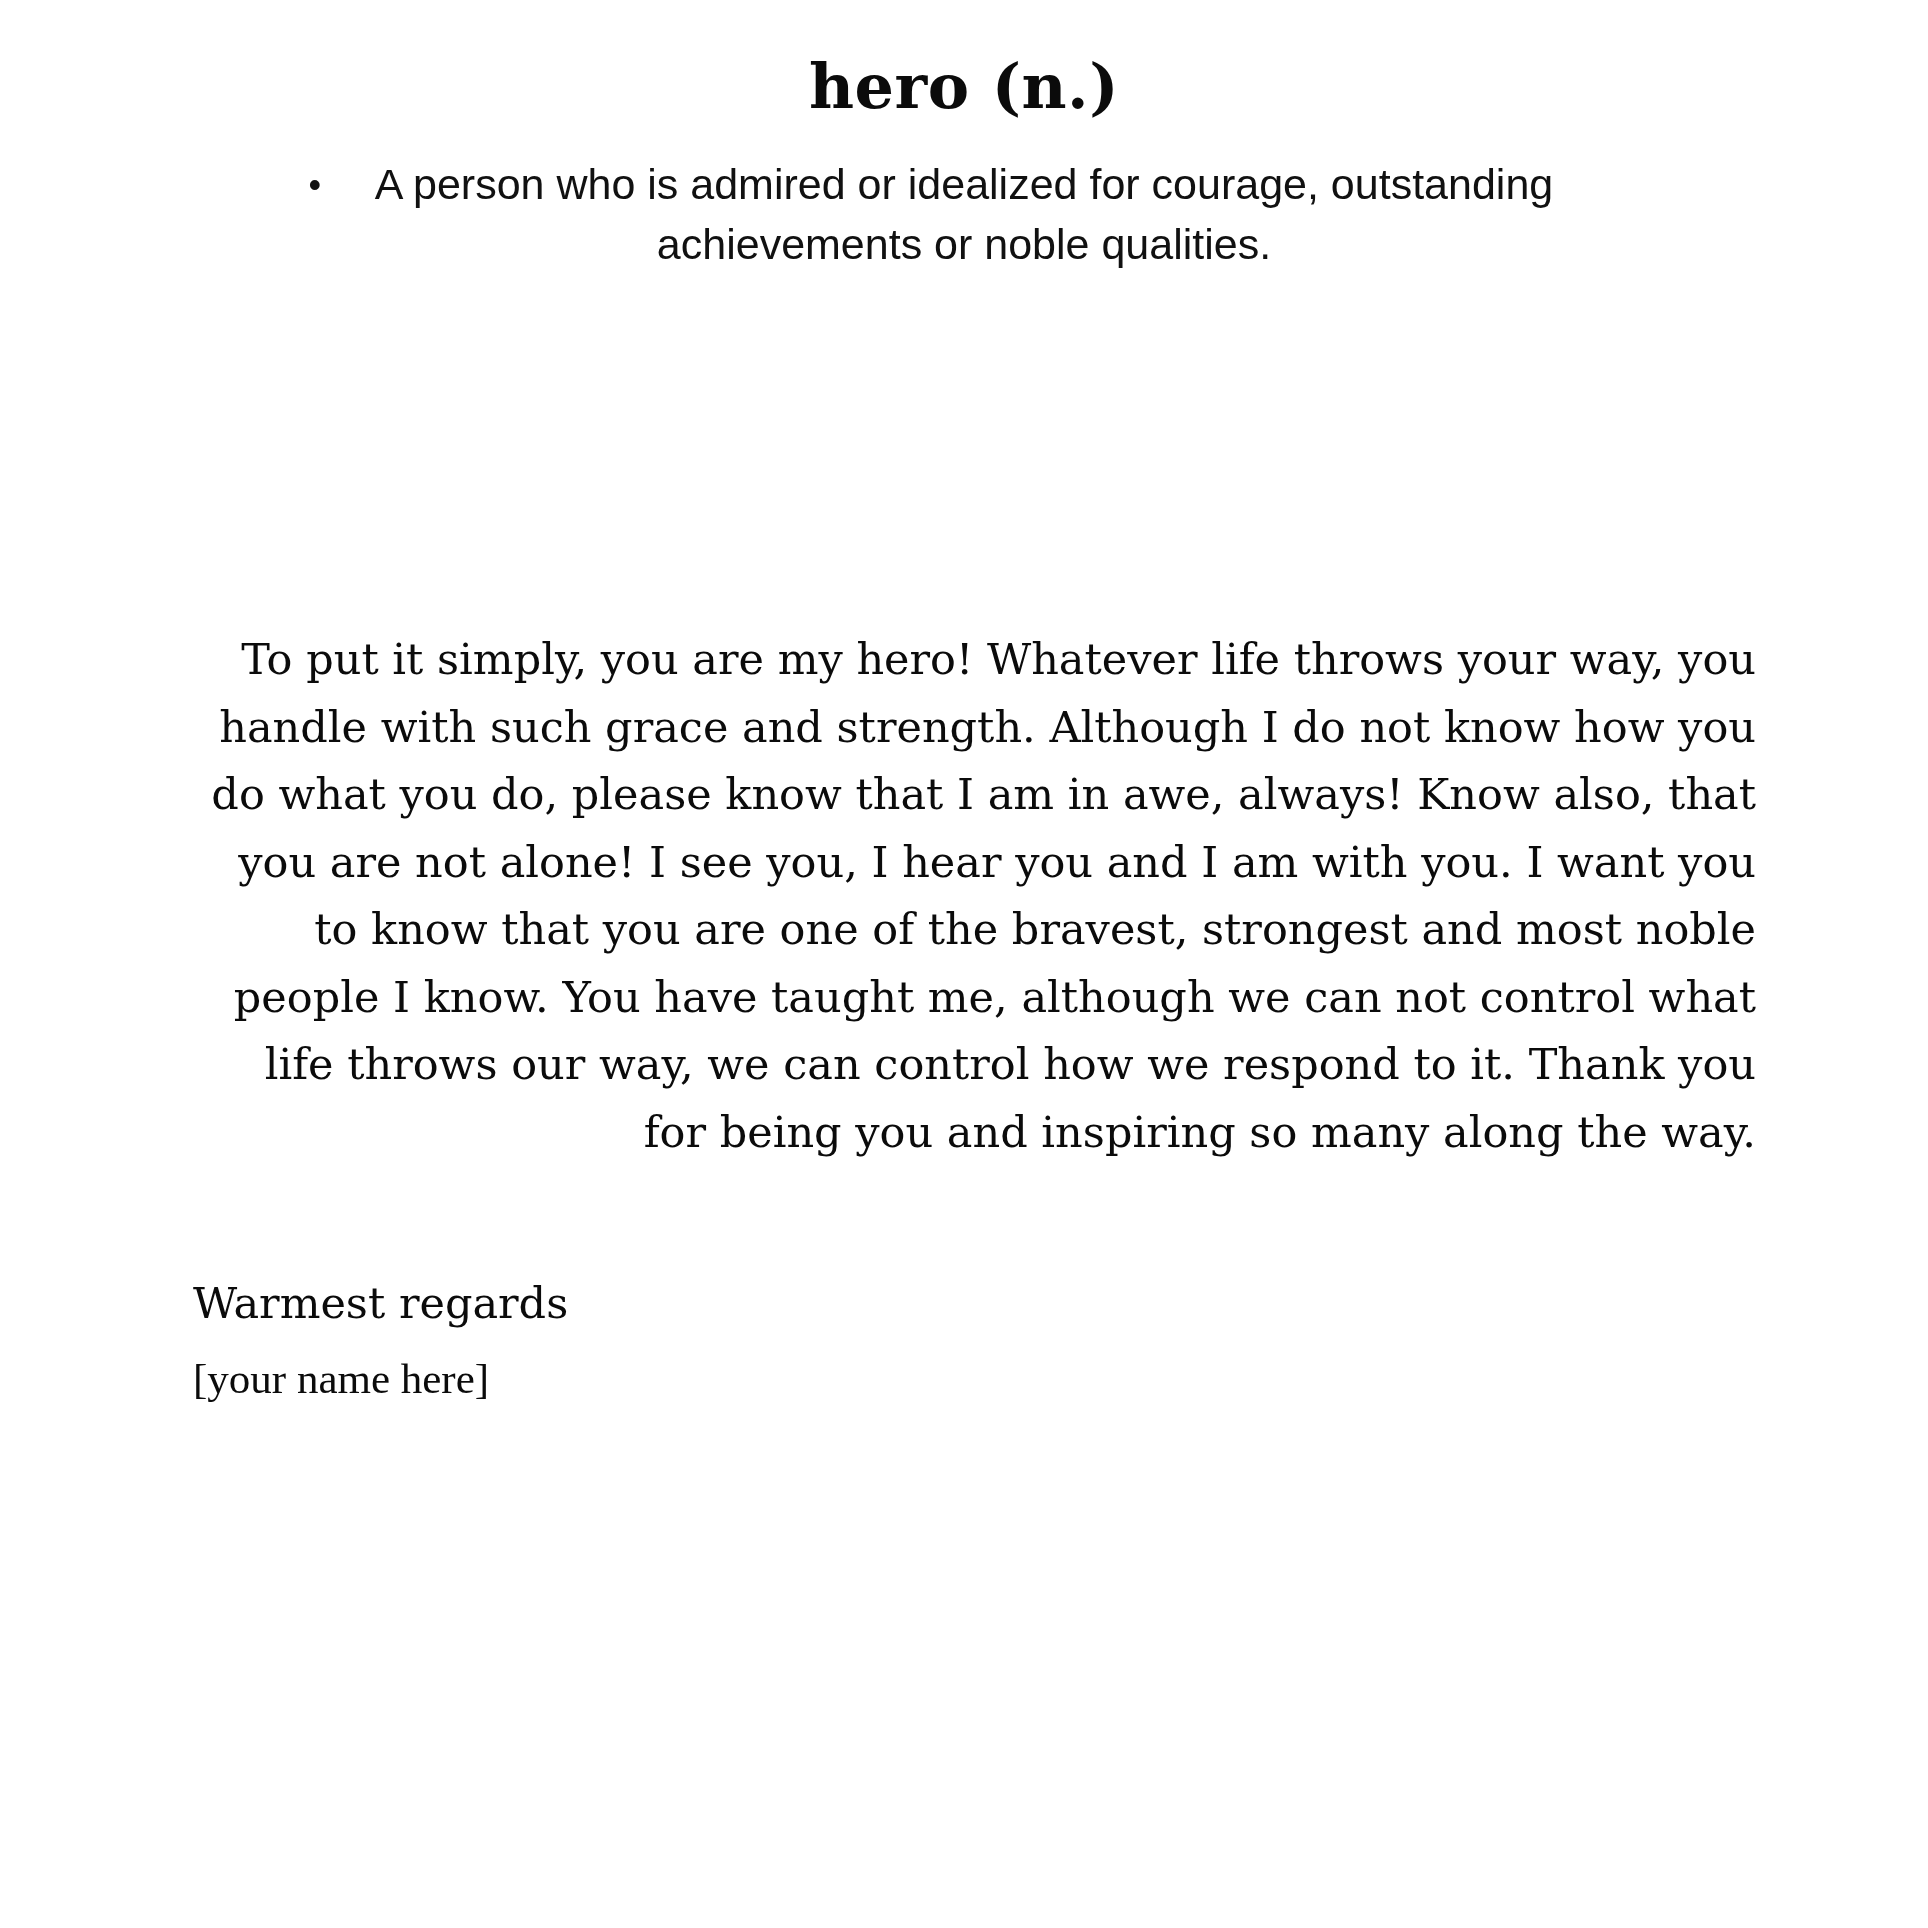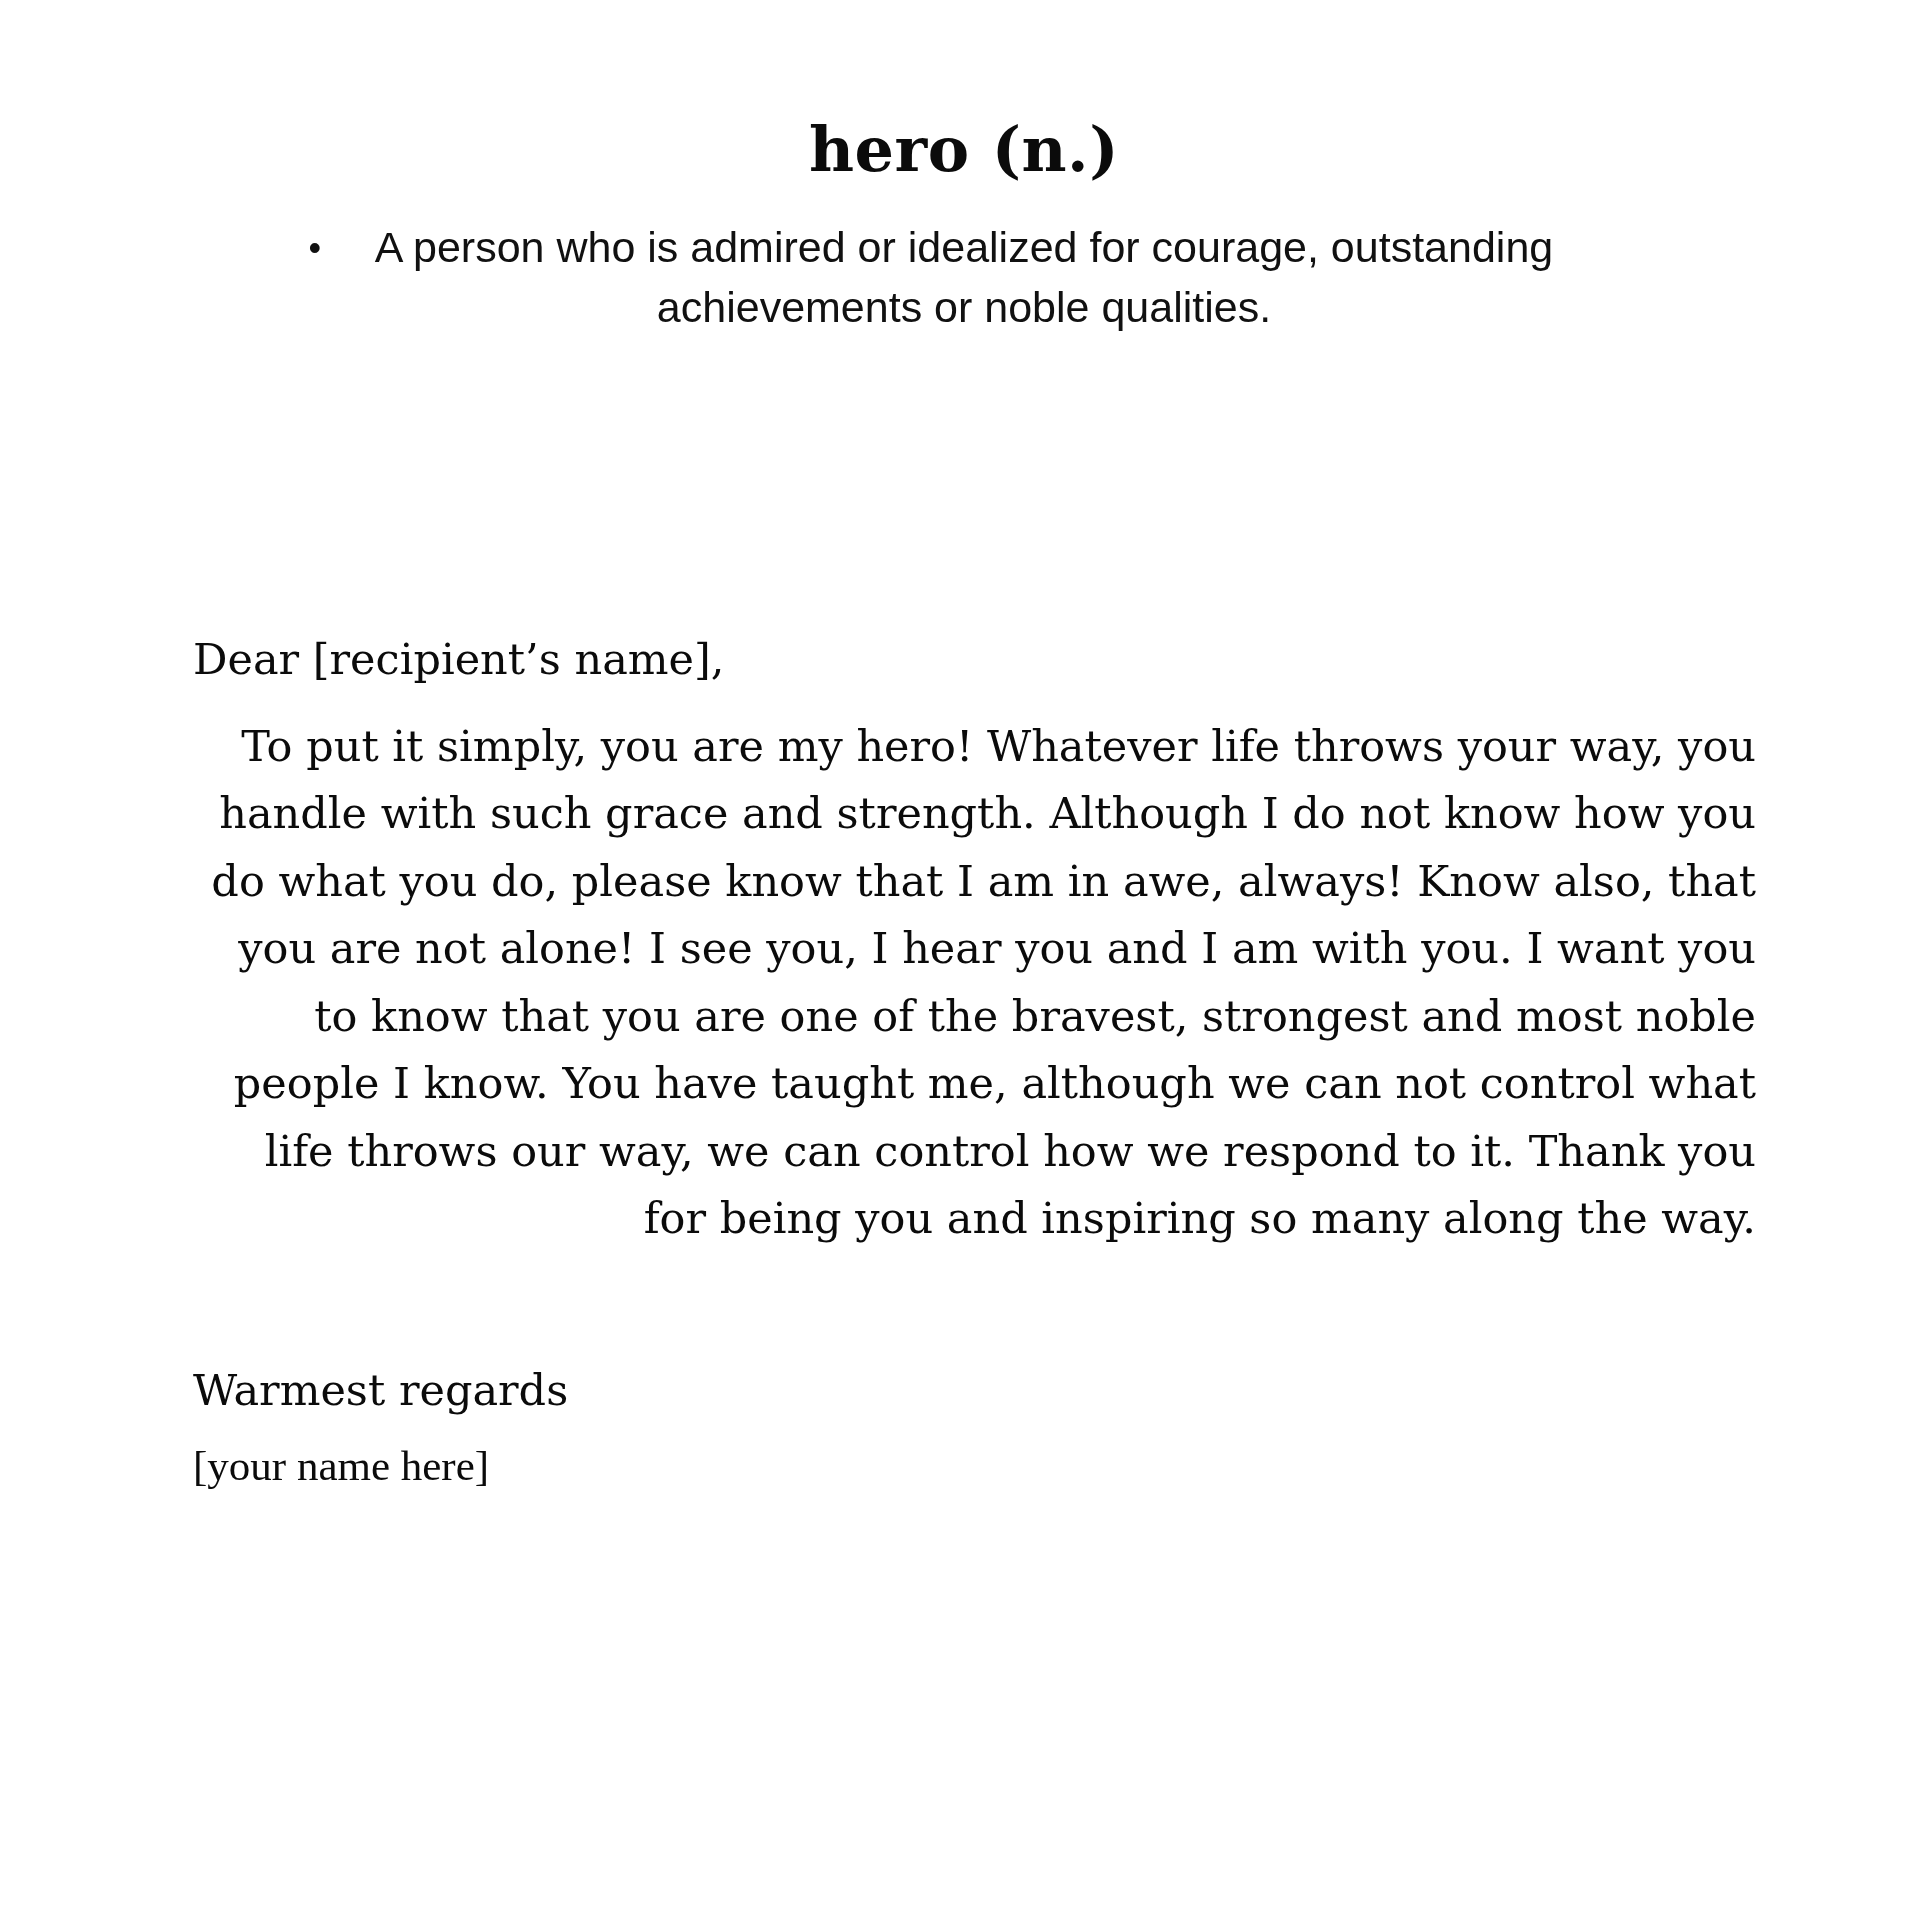--- a/index.html
+++ b/index.html
@@ -17,21 +17,21 @@
 
   .page {
     position: relative;
     width: 1928px;
     height: 1928px;
     box-sizing: border-box;
   }
 
   
   .definition-block {
-    padding-top: 116px;
+    padding-top: 53px;
   }
 
   .headword {
     text-align: center;
     font-family: "DejaVu Serif", serif;
     font-size: 62px;
     line-height: 1.1;
     letter-spacing: 0.5px;
     margin: 0;
     color: #0b0b0b;
@@ -106,21 +106,20 @@
 
     <ul class="definition-list">
       <li class="definition-item">
         <span class="bullet">•</span>
         <span>A person who is admired or idealized for courage, outstanding achievements or noble qualities.</span>
       </li>
     </ul>
   </div>
 
   <div class="letter">
-    <p class="salutation">Dear [recipient’s name],</p>
 
     <p class="body-paragraph">To put it simply, you are my hero! Whatever life throws your way, you handle with such grace and strength. Although I do not know how you do what you do, please know that I am in awe, always! Know also, that you are not alone! I see you, I hear you and I am with you. I want you to know that you are one of the bravest, strongest and most noble people I know. You have taught me, although we can not control what life throws our way, we can control how we respond to it. Thank you for being you and inspiring so many along the way.</p>
 
     <div class="spacer"></div>
 
     <p class="signoff">Warmest regards</p>
 
     <p class="signature">[your name here]</p>
   </div>
 

